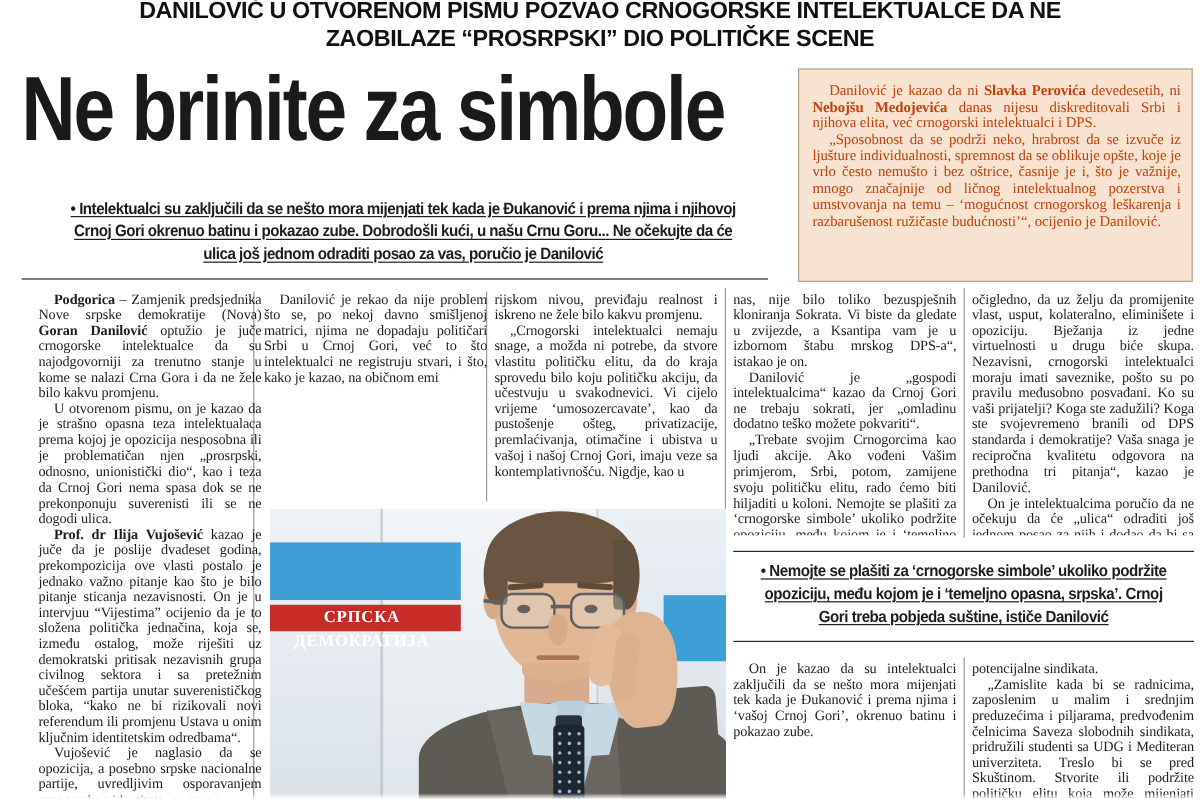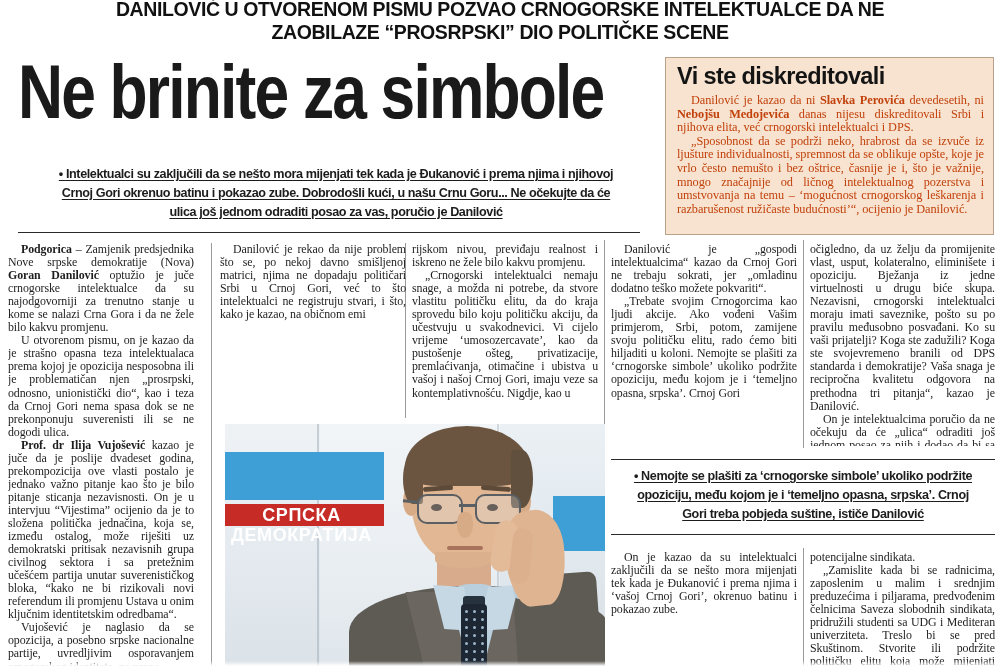--- a/index.html
+++ b/index.html
@@ -96,21 +96,21 @@
     line-height:13.05px;
     text-align:justify;
     color:#1d1d1d;
     overflow:hidden;
     letter-spacing:-0.08px;
   }
   .col p{margin:0;text-indent:13px;}
   .col p.noind{text-indent:0;}
   .col b{font-weight:bold;}
 
-  .c1{left:8px;  top:243px; width:186px; height:423px;}
+  .c1{left:32px;  top:243px; width:186px; height:423px;}
   .c2{left:220px; top:243px; width:186px; height:175px;}
   .c3{left:412px; top:243px; width:186px; height:175px;}
   .c4{left:611px; top:243px; width:186px; height:203px;}
   .c5{left:810px; top:243px; width:185px; height:203px;}
   .c6{left:611px; top:551px; width:186px; height:115px;}
   .c7{left:810px; top:551px; width:185px; height:115px;}
 
   
   .vrule{position:absolute;width:1px;background:#9a9a9a;}
   .v1{left:211px; top:243px; height:423px;}
@@ -168,22 +168,22 @@
     position:absolute;left:0;top:2px;width:165px;
     text-align:center;
     font-family:"Liberation Serif", serif;
     font-style:italic;font-weight:bold;
     font-size:41px;line-height:44px;color:#ffffff;
     letter-spacing:-1px;
   }
   .banner-sub{
     position:absolute;left:0;top:53px;width:165px;
     text-align:center;
-    font-family:Liberation Sans, sans-serif;
-    font-weight:bold;font-size:18px;line-height:20px;
+    font-family:Liberation Serif, serif;
+    font-weight:bold;font-size:14px;line-height:20px;
     color:#ffffff;letter-spacing:0.6px;
   }
   .banner-small{
     position:absolute;right:-4px;top:72px;width:56px;height:55px;background:#3e9ed6;
   }
 
   
   .man{position:absolute;left:128px;top:0;width:252px;height:242px;}
   .m-neck{position:absolute;left:84px;top:118px;width:54px;height:52px;background:#d7ab8c;}
   .m-head{position:absolute;left:58px;top:8px;width:112px;height:132px;
@@ -248,21 +248,20 @@
     <span class="k2">ZAOBILAZE “PROSRPSKI” DIO POLITIČKE SCENE</span>
   </div>
 
   <div class="headline">Ne brinite za simbole</div>
 
   <div class="lead"><u>• Intelektualci su zaključili da se nešto mora mijenjati tek kada je Đukanović i prema njima i njihovoj Crnoj Gori okrenuo batinu i pokazao zube. Dobrodošli kući, u našu Crnu Goru... Ne očekujte da će ulica još jednom odraditi posao za vas, poručio je Danilović</u></div>
   <div class="rule-top"></div>
 
   <div class="sidebox">
     <div class="sidebox-title">
-      <span>Vi ste diskreditovali</span>
     </div>
     <div class="sidebox-body">
       <p>Danilović je kazao da ni <b>Slavka Perovića</b> devedesetih, ni <b>Nebojšu Medojevića</b> danas nijesu diskreditovali Srbi i njihova elita, već crnogorski intelektualci i DPS.</p>
       <p>„Sposobnost da se podrži neko, hrabrost da se izvuče iz ljušture individualnosti, spremnost da se oblikuje opšte, koje je vrlo često nemušto i bez oštrice, časnije je i, što je važnije, mnogo značajnije od ličnog intelektualnog pozerstva i umstvovanja na temu – ‘mogućnost crnogorskog leškarenja i razbarušenost ružičaste budućnosti’“, ocijenio je Danilović.</p>
     </div>
   </div>
 
   <div class="vrule v1"></div>
   <div class="vrule v2"></div>
   <div class="vrule v3"></div>
@@ -281,20 +280,21 @@
   <div class="col c2">
     <p>Danilović je rekao da nije problem što se, po nekoj davno smišljenoj matrici, njima ne dopadaju političari Srbi u Crnoj Gori, već to što intelektualci ne registruju stvari, i što, kako je kazao, na običnom emi</p>
   </div>
 
   <div class="col c3">
     <p class="noind">rijskom nivou, previđaju realnost i iskreno ne žele bilo kakvu promjenu.</p>
     <p>„Crnogorski intelektualci nemaju snage, a možda ni potrebe, da stvore vlastitu političku elitu, da do kraja sprovedu bilo koju političku akciju, da učestvuju u svakodnevici. Vi cijelo vrijeme ‘umosozercavate’, kao da pustošenje ošteg, privatizacije, premlaćivanja, otimačine i ubistva u vašoj i našoj Crnoj Gori, imaju veze sa kontemplativnošću. Nigdje, kao u</p>
   </div>
 
   <div class="col c4">
+    <p class="noind">nas, nije bilo toliko bezuspješnih kloniranja Sokrata. Vi biste da gledate u zvijezde, a Ksantipa vam je u izbornom štabu mrskog DPS-a“, istakao je on.</p>
     <p>Danilović je „gospodi intelektualcima“ kazao da Crnoj Gori ne trebaju sokrati, jer „omladinu dodatno teško možete pokvariti“.</p>
     <p>„Trebate svojim Crnogorcima kao ljudi akcije. Ako vođeni Vašim primjerom, Srbi, potom, zamijene svoju političku elitu, rado ćemo biti hiljaditi u koloni. Nemojte se plašiti za ‘crnogorske simbole’ ukoliko podržite opoziciju, među kojom je i ‘temeljno opasna, srpska’. Crnoj Gori</p>
   </div>
 
   <div class="col c5">
     <p class="noind">očigledno, da uz želju da promijenite vlast, usput, kolateralno, eliminišete i opoziciju. Bježanja iz jedne virtuelnosti u drugu biće skupa. Nezavisni, crnogorski intelektualci moraju imati saveznike, pošto su po pravilu međusobno posvađani. Ko su vaši prijatelji? Koga ste zadužili? Koga ste svojevremeno branili od DPS standarda i demokratije? Vaša snaga je recipročna kvalitetu odgovora na prethodna tri pitanja“, kazao je Danilović.</p>
     <p>On je intelektualcima poručio da ne očekuju da će „ulica“ odraditi još jednom posao za njih i dodao da bi sa uživanjem čuo njihove procjene</p>
   </div>
 
   <div class="col c6">

